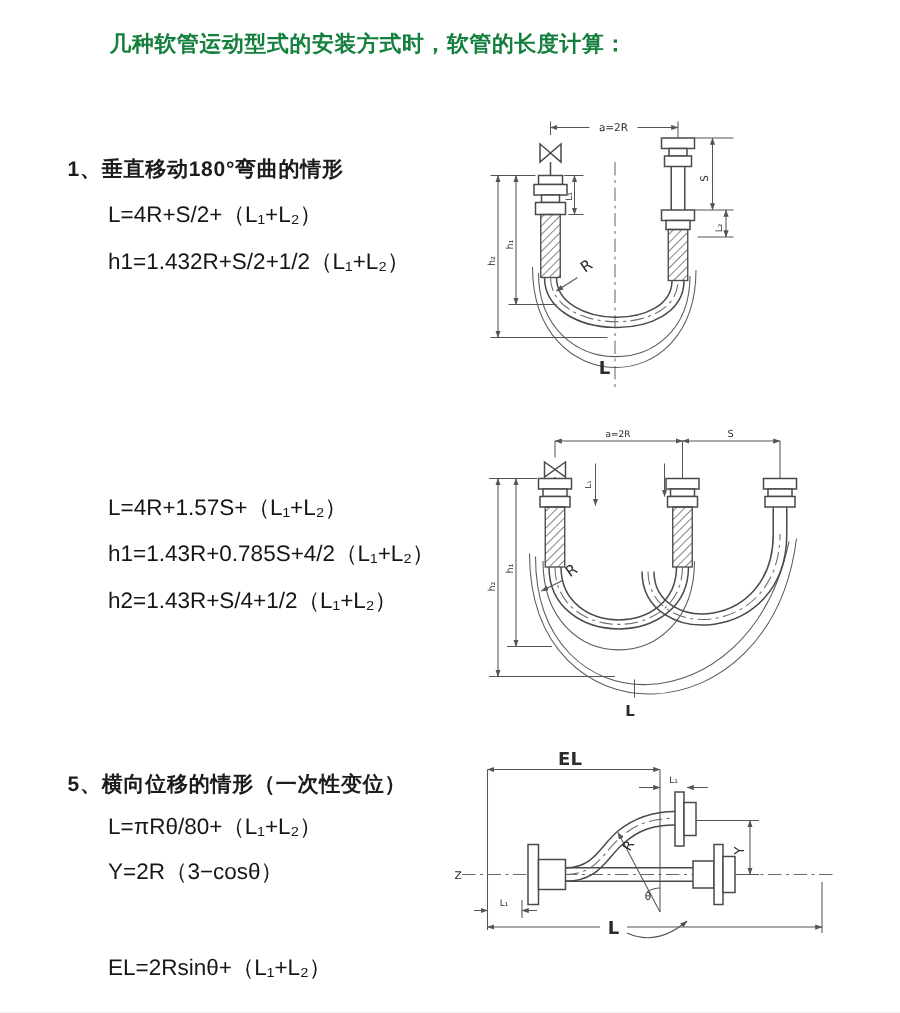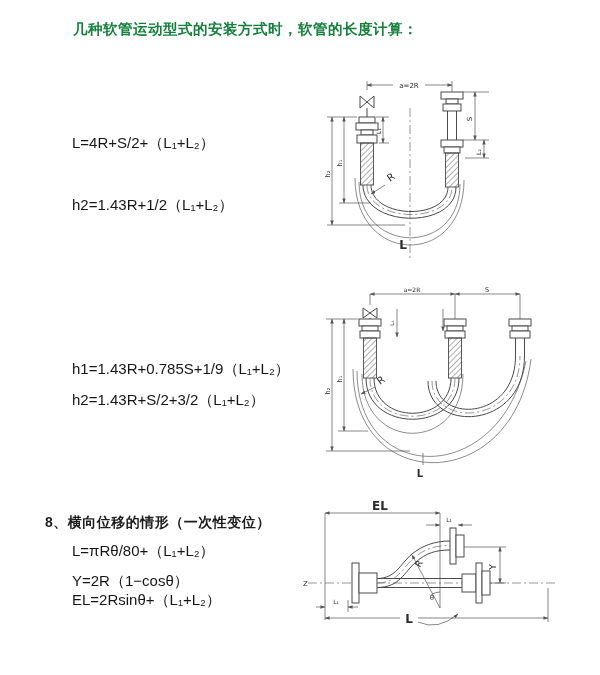--- a/index.html
+++ b/index.html
@@ -27,30 +27,32 @@
   .flange{fill:#ffffff;stroke:#4a4a4a;stroke-width:1;}
   .hose{stroke:#4a4a4a;stroke-width:0.9;}
 </style>
 </head>
 <body>
 
 <div id="page">
 
   <div class="title">几种软管运动型式的安装方式时，软管的长度计算：</div>
 
+  <div class="sec-heading" style="top:104px">1、垂直移动180°弯曲的情形</div>
   <div class="formula" style="top:134px">L=4R+S/2+（L₁+L₂）</div>
-  <div class="formula" style="top:196px">h2=1.43R+1/2（L₁+L₂）</div>
-
-  <div class="formula" style="top:360px">h1=1.43R+0.785S+1/9（L₁+L₂）</div>
-  <div class="formula" style="top:391px">h2=1.43R+S/2+3/2（L₁+L₂）</div>
-
-  <div class="sec-heading" style="top:514px">8、横向位移的情形（一次性变位）</div>
+  <div class="formula" style="top:165px">h1=1.432R+S/2+1/2（L₁+L₂）</div>
+
+  <div class="formula" style="top:329px">L=4R+1.57S+（L₁+L₂）</div>
+  <div class="formula" style="top:360px">h1=1.43R+0.785S+4/2（L₁+L₂）</div>
+  <div class="formula" style="top:391px">h2=1.43R+S/4+1/2（L₁+L₂）</div>
+
+  <div class="sec-heading" style="top:514px">5、横向位移的情形（一次性变位）</div>
   <div class="formula" style="top:542px">L=πRθ/80+（L₁+L₂）</div>
-  <div class="formula" style="top:572px">Y=2R（1−cosθ）</div>
-  <div class="formula" style="top:591px">EL=2Rsinθ+（L₁+L₂）</div>
+  <div class="formula" style="top:572px">Y=2R（3−cosθ）</div>
+  <div class="formula" style="top:636px">EL=2Rsinθ+（L₁+L₂）</div>
 
   <svg style="left:313px;top:68px" width="282" height="196" viewBox="0 0 282 196">
     <defs>
       <marker id="m1" markerWidth="7" markerHeight="5" refX="6.5" refY="2.5" orient="auto-start-reverse">
         <path d="M0,0L7,2.5L0,5z" fill="#555"></path>
       </marker>
       <pattern id="h1p" width="4" height="4" patternTransform="rotate(45)" patternUnits="userSpaceOnUse">
         <line x1="0" y1="0" x2="0" y2="4" stroke="#6a6a6a" stroke-width="1.1"></line>
       </pattern>
     </defs>

